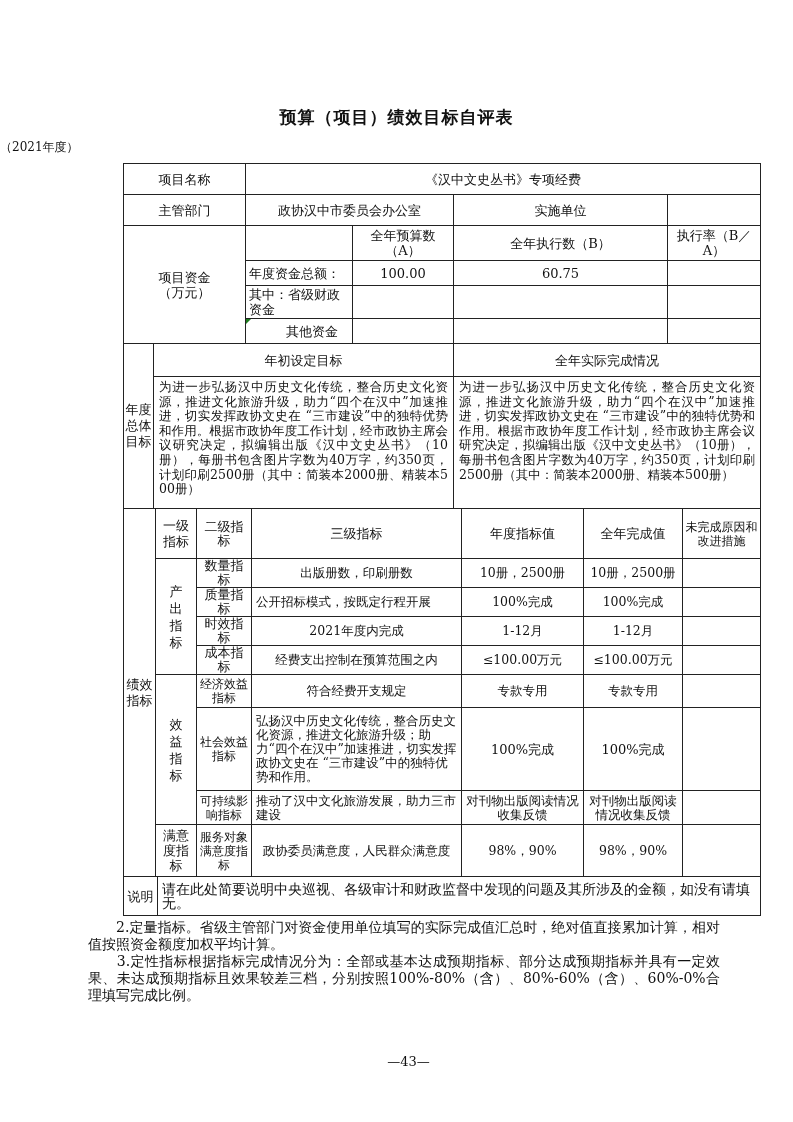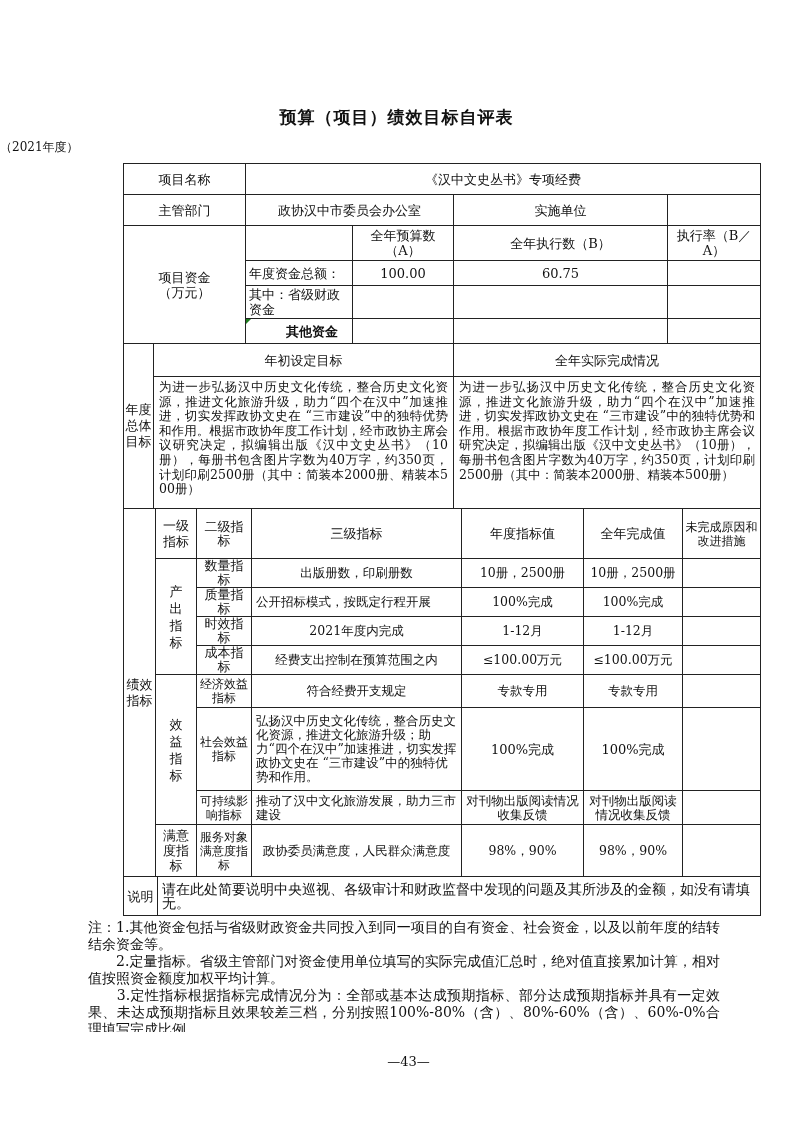--- a/index.html
+++ b/index.html
@@ -57,21 +57,21 @@
   .l2cell.small { font-size:12px; }
   .valcell { font-size:12.5px; line-height:14px; }
   .l3left { text-align:left; font-size:12.5px; line-height:14px; padding:1px 4px; }
   .reason-hdr { font-size:12px; line-height:14px; padding:4px 2px; }
   .inner-narrow { display:inline-block; width:58px; }
   .inner-narrow2 { display:inline-block; width:72px; }
   .remark-text {
     text-align:left; font-size:14px; line-height:14px;
     vertical-align:top; padding:5px 4px;
   }
-  .other-funds-cell { position:relative;font-weight:bold; }
+  .other-funds-cell { position:relative; }
   .corner-marker {
     position:absolute; left:0; top:0;
     width:0; height:0;
     border-top:5px solid #1e7d1e;
     border-right:5px solid transparent;
   }
   .notes {
     width:632px;
     margin:3px 0 0 88px;
     height:113px;
@@ -255,20 +255,19 @@
     </colgroup>
     <tbody>
         <tr style="height:28px">
       <td style="padding:0">说明</td>
       <td class="remark-text">请在此处简要说明中央巡视、各级审计和财政监督中发现的问题及其所涉及的金额，如没有请填无。</td>
     </tr>
   </tbody>
     </table>
 
   <div class="notes">
-    <p>注：1.其他资金包括与省级财政资金共同投入到同一项目的自有资金、社会资金，以及以前年度的结转结余资金等。</p>
     <p>　　2.定量指标。省级主管部门对资金使用单位填写的实际完成值汇总时，绝对值直接累加计算，相对值按照资金额度加权平均计算。</p>
     <p>　　3.定性指标根据指标完成情况分为：全部或基本达成预期指标、部分达成预期指标并具有一定效果、未达成预期指标且效果较差三档，分别按照100%-80%（含）、80%-60%（含）、60%-0%合理填写完成比例。</p>
   </div>
 
   <div class="page-number">—43—</div>
 
 </div>
 
 </body></html>

